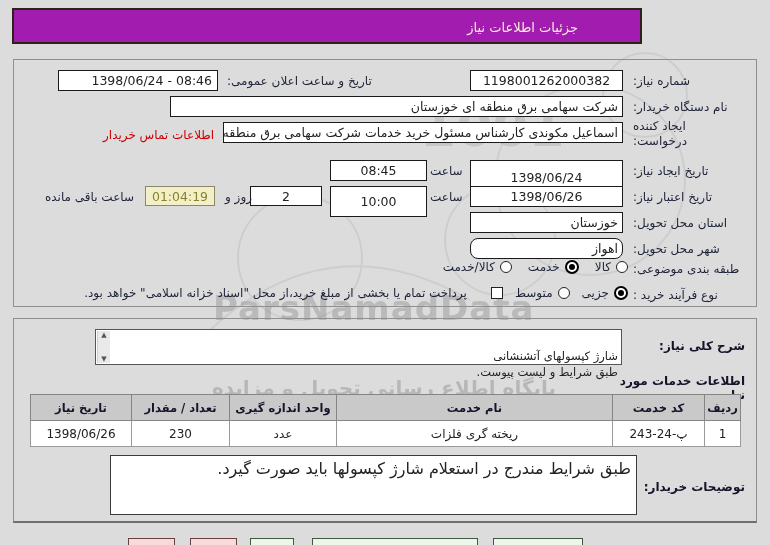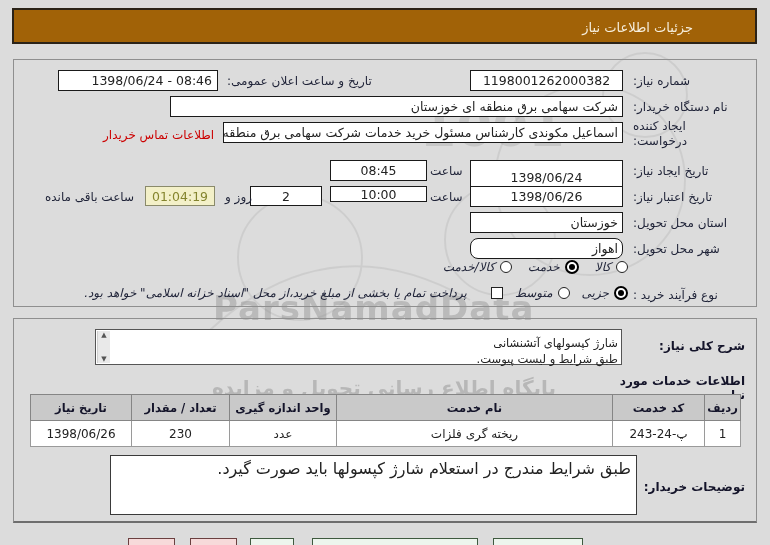--- a/index.html
+++ b/index.html
@@ -2,21 +2,21 @@
 <html lang="fa" dir="rtl"><head>
 <meta charset="utf-8">
 <style>
   * { box-sizing: border-box; margin: 0; padding: 0; }
   html,body { width:770px; height:545px; }
   body { font-family: "DejaVu Sans", sans-serif; background:#dcdcdc; }
   #canvas { position:relative; width:770px; height:545px; overflow:hidden; background:#dcdcdc; direction:rtl; }
   .abs { position:absolute; }
 
   
-  .titlebar { left:12px; top:8px; width:745px; height:36px; background:#a16207; border:2px solid #2b2318;
+  .titlebar { left:12px; top:8px; width:630px; height:36px; background:#a21caf; border:2px solid #2b2318;
               color:#f6eedd; font-size:13px; display:flex; align-items:center; }
   .titlebar .t { position:absolute; right:62px; top:10px; }
 
   
   .panel { border:1px solid #8f8f8f; background:transparent; }
   #panel1 { left:13px; top:59px; width:744px; height:248px; }
   #panel2 { left:13px; top:318px; width:744px; height:205px; border-bottom-width:2px; border-bottom-color:#6e6e6e; }
 
   .flabel { color:#1f2338; font-size:12px; text-align:left; direction:rtl; line-height:15px; }
   .slabel { color:#14142a; font-size:12px; font-weight:bold; }
@@ -29,29 +29,29 @@
            display:flex; align-items:center; justify-content:center; }
   .link { color:#cc0000; font-size:12px; cursor:pointer; }
 
   .radio { width:12px; height:12px; border:1px solid #222; border-radius:50%; background:#fff;
            display:inline-block; flex:0 0 auto; }
   .radio.checked { border:2px solid #000; width:14px; height:14px; position:relative; }
   .radio.checked::after { content:""; position:absolute; left:2px; top:2px; width:6px; height:6px;
                           background:#000; border-radius:50%; }
   .checkbox { width:12px; height:12px; border:1px solid #222; background:#fff; display:inline-block; flex:0 0 auto; }
   .optrow { display:flex; flex-direction:row; align-items:center; gap:16px; direction:rtl; }
-  .optgroup { display:flex; align-items:center; gap:5px;font-style:italic; }
+  .optgroup { display:flex; align-items:center; gap:5px; }
   .optlabel { color:#1f2338; font-size:12px; white-space:nowrap; }
 
   
   .textarea { background:#fff; border:1px solid #555; }
   .textarea .scroll { position:absolute; left:1px; top:1px; bottom:1px; width:13px; background:#e9e9e9;
                       border-left:1px solid #cfcfcf; display:flex; flex-direction:column;
                       justify-content:space-between; align-items:center; font-size:7px; color:#555; }
-  .textarea .txt { position:absolute; right:3px; top:5px; font-size:11.5px; line-height:16px; color:#222; text-align:right; }
+  .textarea .txt { position:absolute; right:3px; top:18px; font-size:11.5px; line-height:16px; color:#222; text-align:right; }
 
   
   table.svc { border-collapse:collapse; table-layout:fixed; width:710px; direction:rtl; }
   table.svc th { background:#c9c9c9; color:#14142a; font-size:11.5px; font-weight:bold;
                  border:1px solid #858585; height:26px; text-align:center; }
   table.svc td { background:#fff; color:#222; font-size:12px; border:1px solid #9a9a9a;
                  height:26px; text-align:center; }
 
   .notesbox { background:#fff; border:1px solid #3a3a3a; font-size:16px; color:#222;
               padding:3px 5px; text-align:right; }
@@ -108,32 +108,33 @@
   <div class="abs link" style="left:103px; top:128px;">اطلاعات تماس خریدار</div>
 
   <div class="abs flabel" style="left:633px; top:164px; width:117px;">تاریخ ایجاد نیاز:</div>
   <div class="abs input center" style="left:470px; top:160px; width:153px; height:35px;">1398/06/24</div>
   <div class="abs flabel" style="left:430px; top:164px; width:36px;">ساعت</div>
   <div class="abs input center" style="left:330px; top:160px; width:97px; height:21px;">08:45</div>
 
   <div class="abs flabel" style="left:633px; top:190px; width:117px;">تاریخ اعتبار نیاز:</div>
   <div class="abs input center" style="left:470px; top:186px; width:153px; height:21px;">1398/06/26</div>
   <div class="abs flabel" style="left:430px; top:190px; width:36px;">ساعت</div>
-  <div class="abs input center" style="left:330px; top:186px; width:97px; height:16px;">10:00</div>
+  <div class="abs input center" style="left:330px; top:186px; width:97px; height:31px;">10:00</div>
 
   <div class="abs input center" style="left:250px; top:186px; width:72px; height:20px;">2</div>
   <div class="abs flabel" style="left:225px; top:190px; width:32px;">روز و</div>
   <div class="abs timer" style="left:145px; top:186px; width:70px; height:20px;">01:04:19</div>
   <div class="abs flabel" style="left:45px; top:190px; width:98px;">ساعت باقی مانده</div>
 
   <div class="abs flabel" style="left:633px; top:216px; width:117px;">استان محل تحویل:</div>
   <div class="abs input rightal" style="left:470px; top:212px; width:153px; height:21px;">خوزستان</div>
   <div class="abs flabel" style="left:633px; top:242px; width:117px;">شهر محل تحویل:</div>
   <div class="abs input rightal" style="left:470px; top:238px; width:153px; height:21px;border-radius:8px;">اهواز</div>
 
+  <div class="abs flabel" style="left:633px; top:262px; width:117px;">طبقه بندی موضوعی:</div>
   <div class="abs optrow" style="left:420px; top:259px; width:208px; height:16px;">
     <span class="optgroup">
       <span class="radio"></span>
       <span class="optlabel">کالا</span>
     </span>
     <span class="optgroup">
       <span class="radio checked"></span>
       <span class="optlabel">خدمت</span>
     </span>
     <span class="optgroup">

